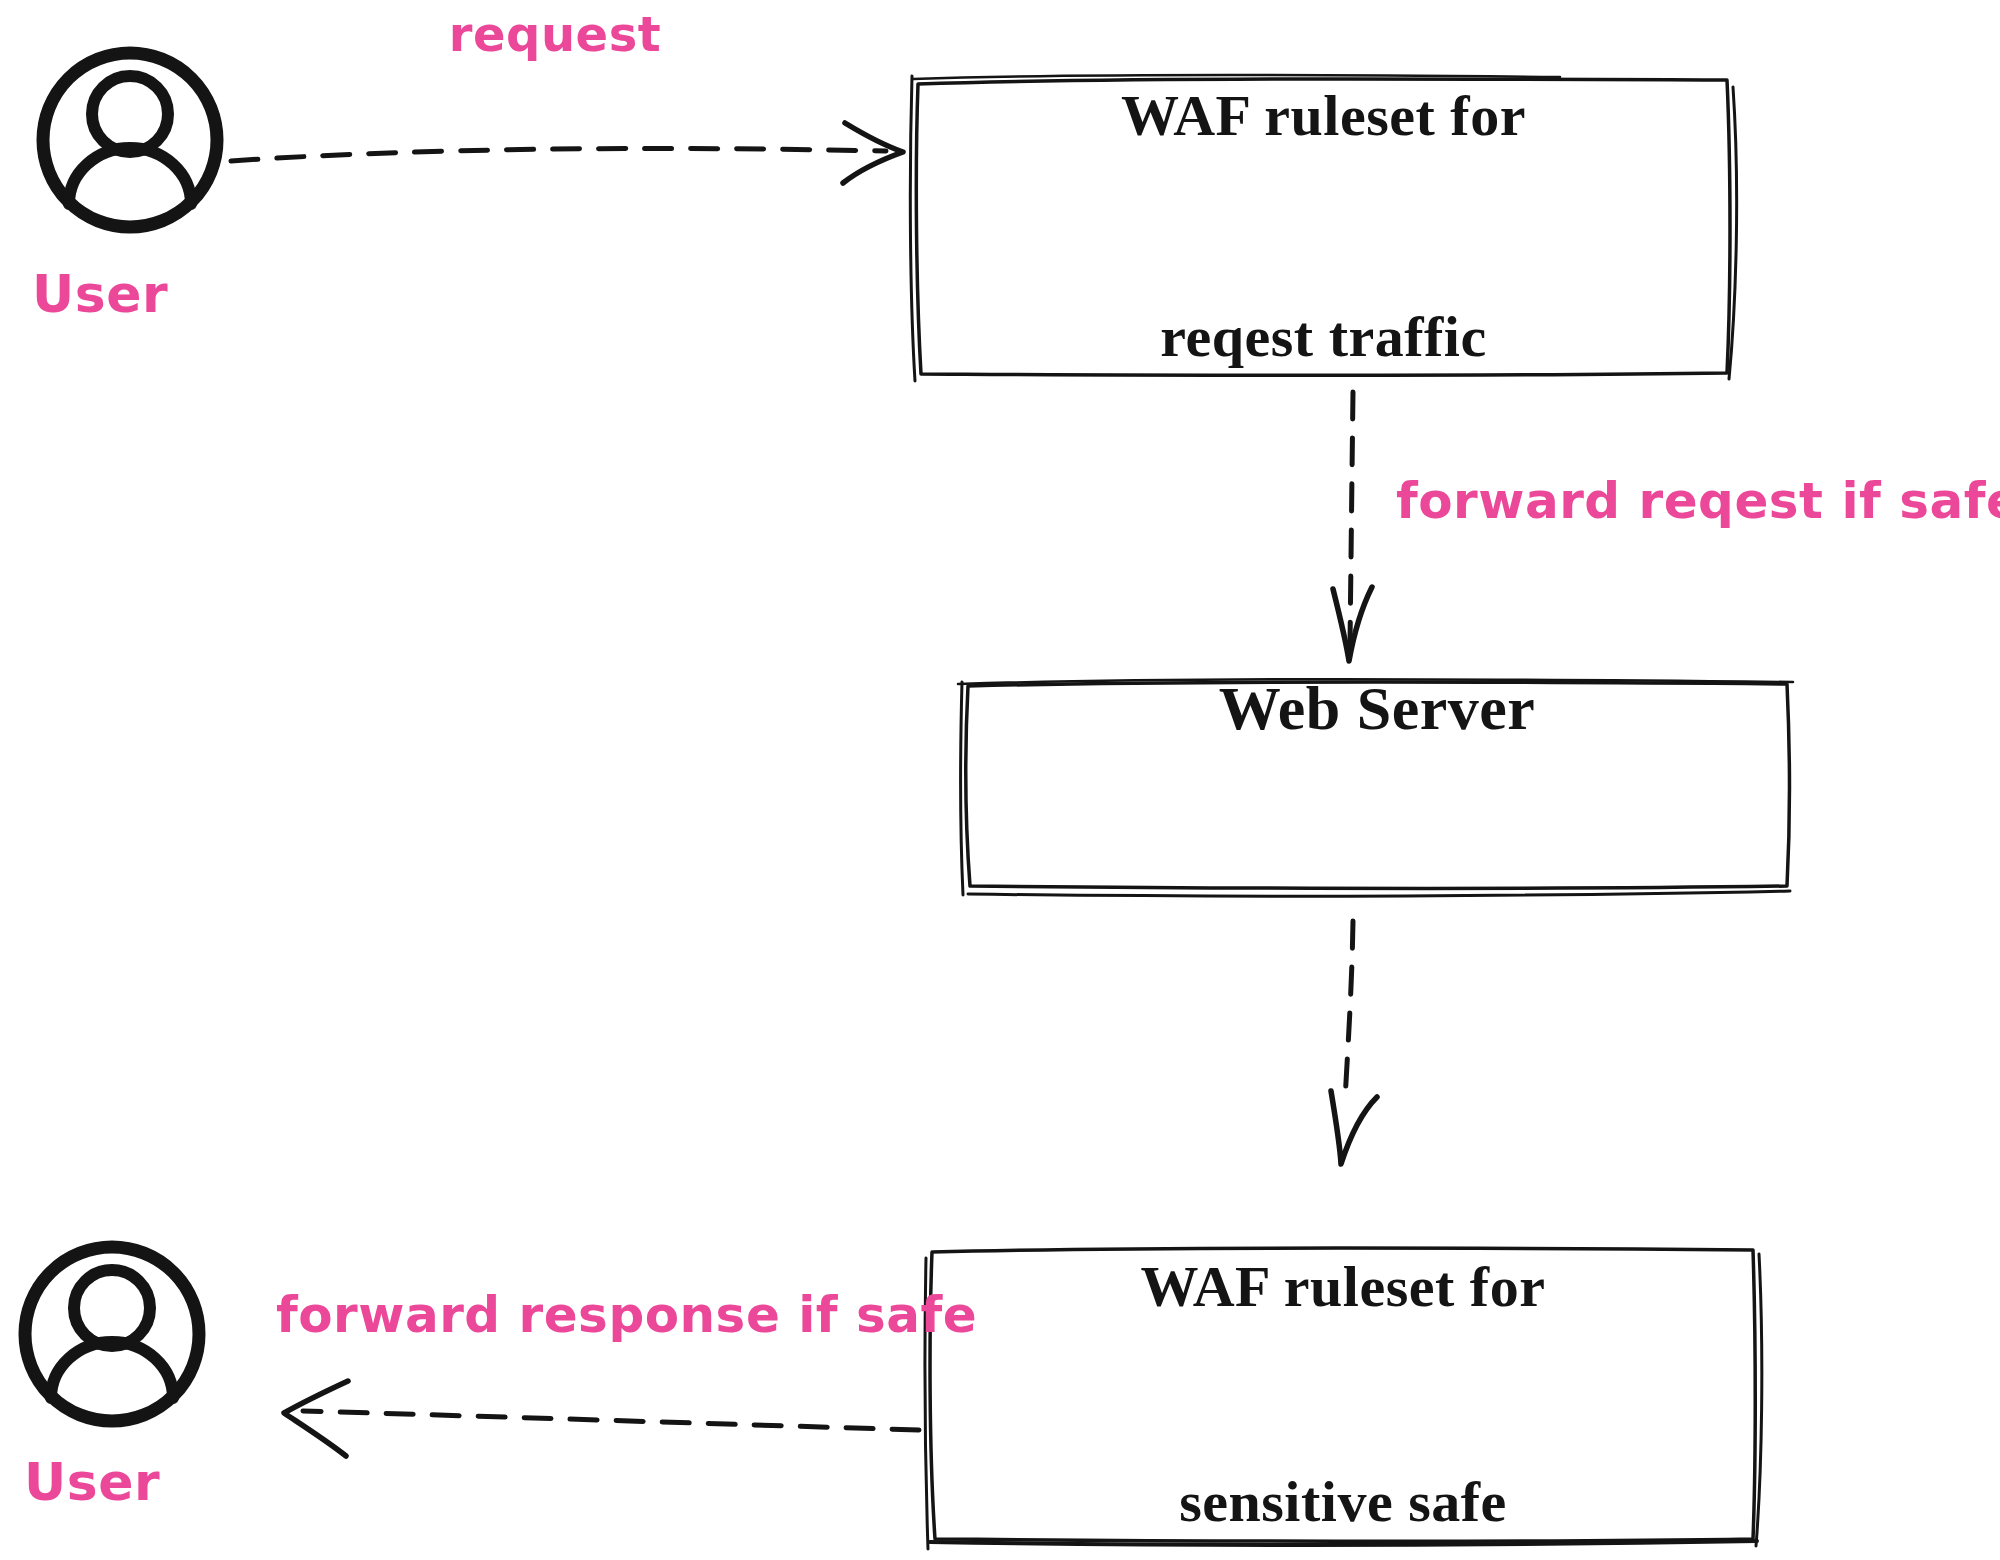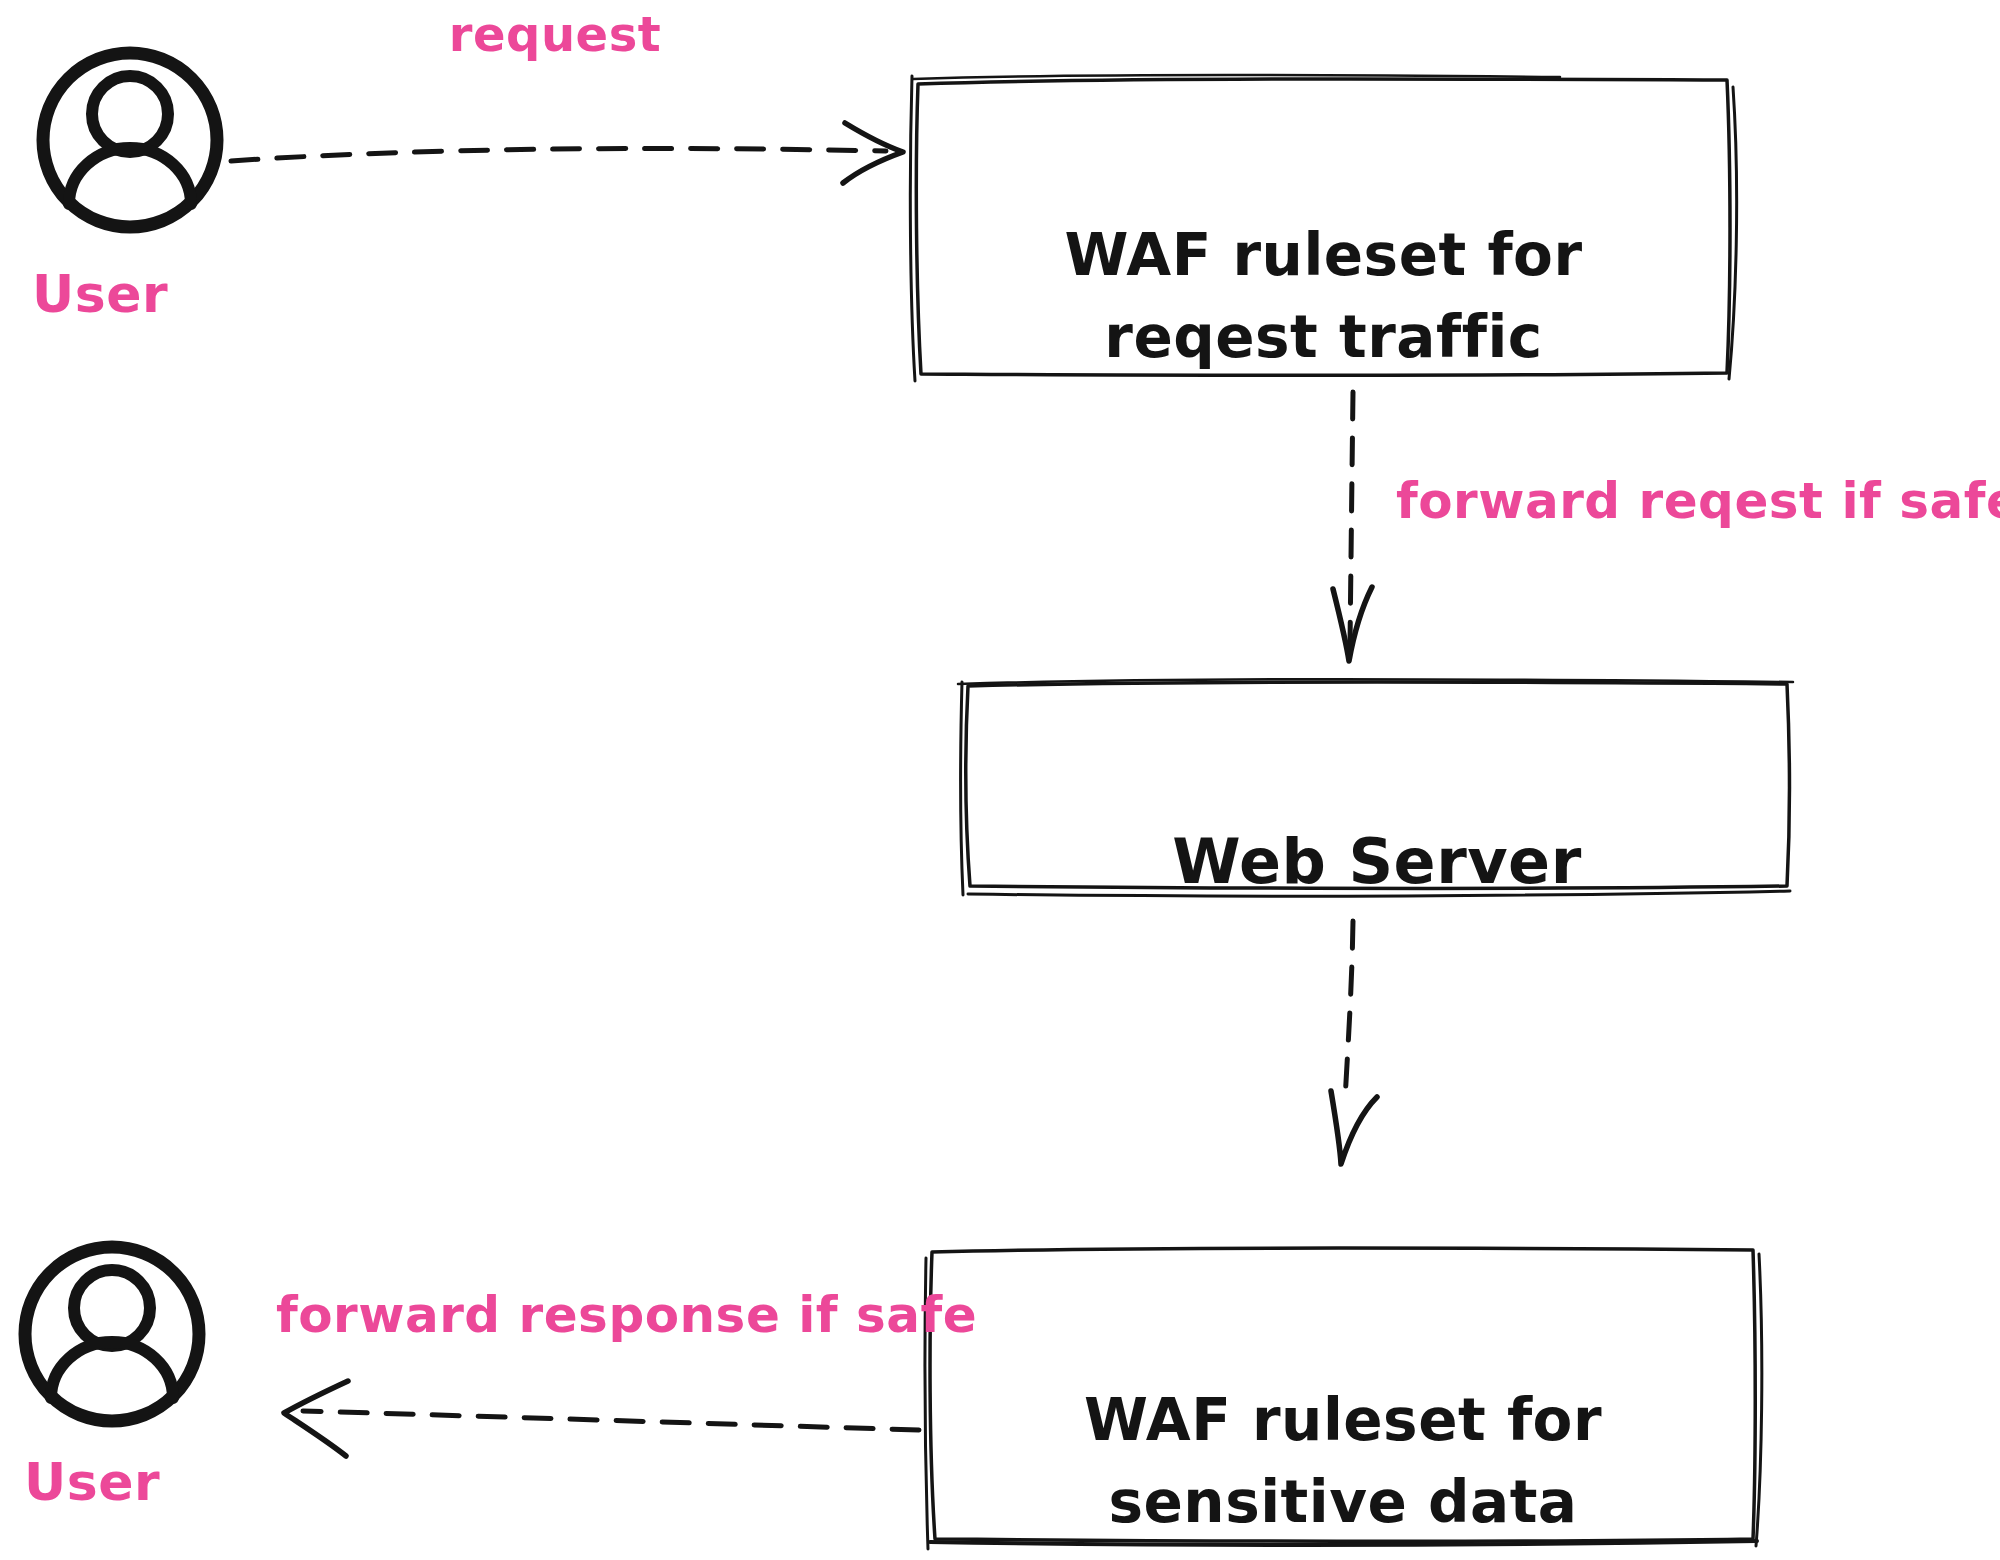--- a/index.html
+++ b/index.html
@@ -5,22 +5,22 @@
   html,body{margin:0;padding:0;background:#ffffff;}
   .canvas{
     position:relative;width:2000px;height:1560px;background:#ffffff;
     font-family:"DejaVu Sans","Liberation Sans",sans-serif;color:#141414;overflow:hidden;
   }
   svg.strokes{position:absolute;left:0;top:0;width:2000px;height:1560px;}
   .ink{stroke:#141414;fill:none;stroke-linecap:round;stroke-linejoin:round;}
   .boxfill{fill:#ffffff;}
   .lbl{position:absolute;color:#ec4899;font-weight:600;letter-spacing:0.5px;white-space:nowrap;}
   .node-label{
-    position:absolute;display:flex;flex-direction:column;align-items:center;justify-content:flex-end;
-    text-align:center;font-size:58px;line-height:82px;font-weight:600;letter-spacing:0.5px;color:#141414;
+    position:absolute;display:flex;flex-direction:column;align-items:center;justify-content:space-between;
+    text-align:center;font-size:58px;line-height:82px;font-weight:600;letter-spacing:0.5px;color:#141414;font-family:Liberation Serif, serif;
   }
   .edge-label{font-size:50px;}
   .actor-label{font-size:52px;}
   .request-label{font-size:48px;text-align:center;}
   .webserver-label{font-size:62px;line-height:62px;}
 </style>
 </head>
 <body>
 
 <div class="canvas">
@@ -91,20 +91,20 @@
   </div>
 
   <div class="lbl edge-label" style="left:1396px;top:472px;">forward reqest if safe</div>
 
   <div class="node-label webserver-label" style="left:963px;top:677px;width:828px;height:216px;">
     <div>Web Server</div>
   </div>
 
   <div class="node-label" style="left:928px;top:1246px;width:830px;height:297px;">
     <div>WAF ruleset for</div>
-    <div>sensitive data</div>
+    <div>sensitive safe</div>
   </div>
 
   <div class="lbl edge-label" style="left:276px;top:1286px;">forward response if safe</div>
 
   <div class="lbl actor-label" style="left:24px;top:1452px;">User</div>
 
 </div>
 
 </body></html>

